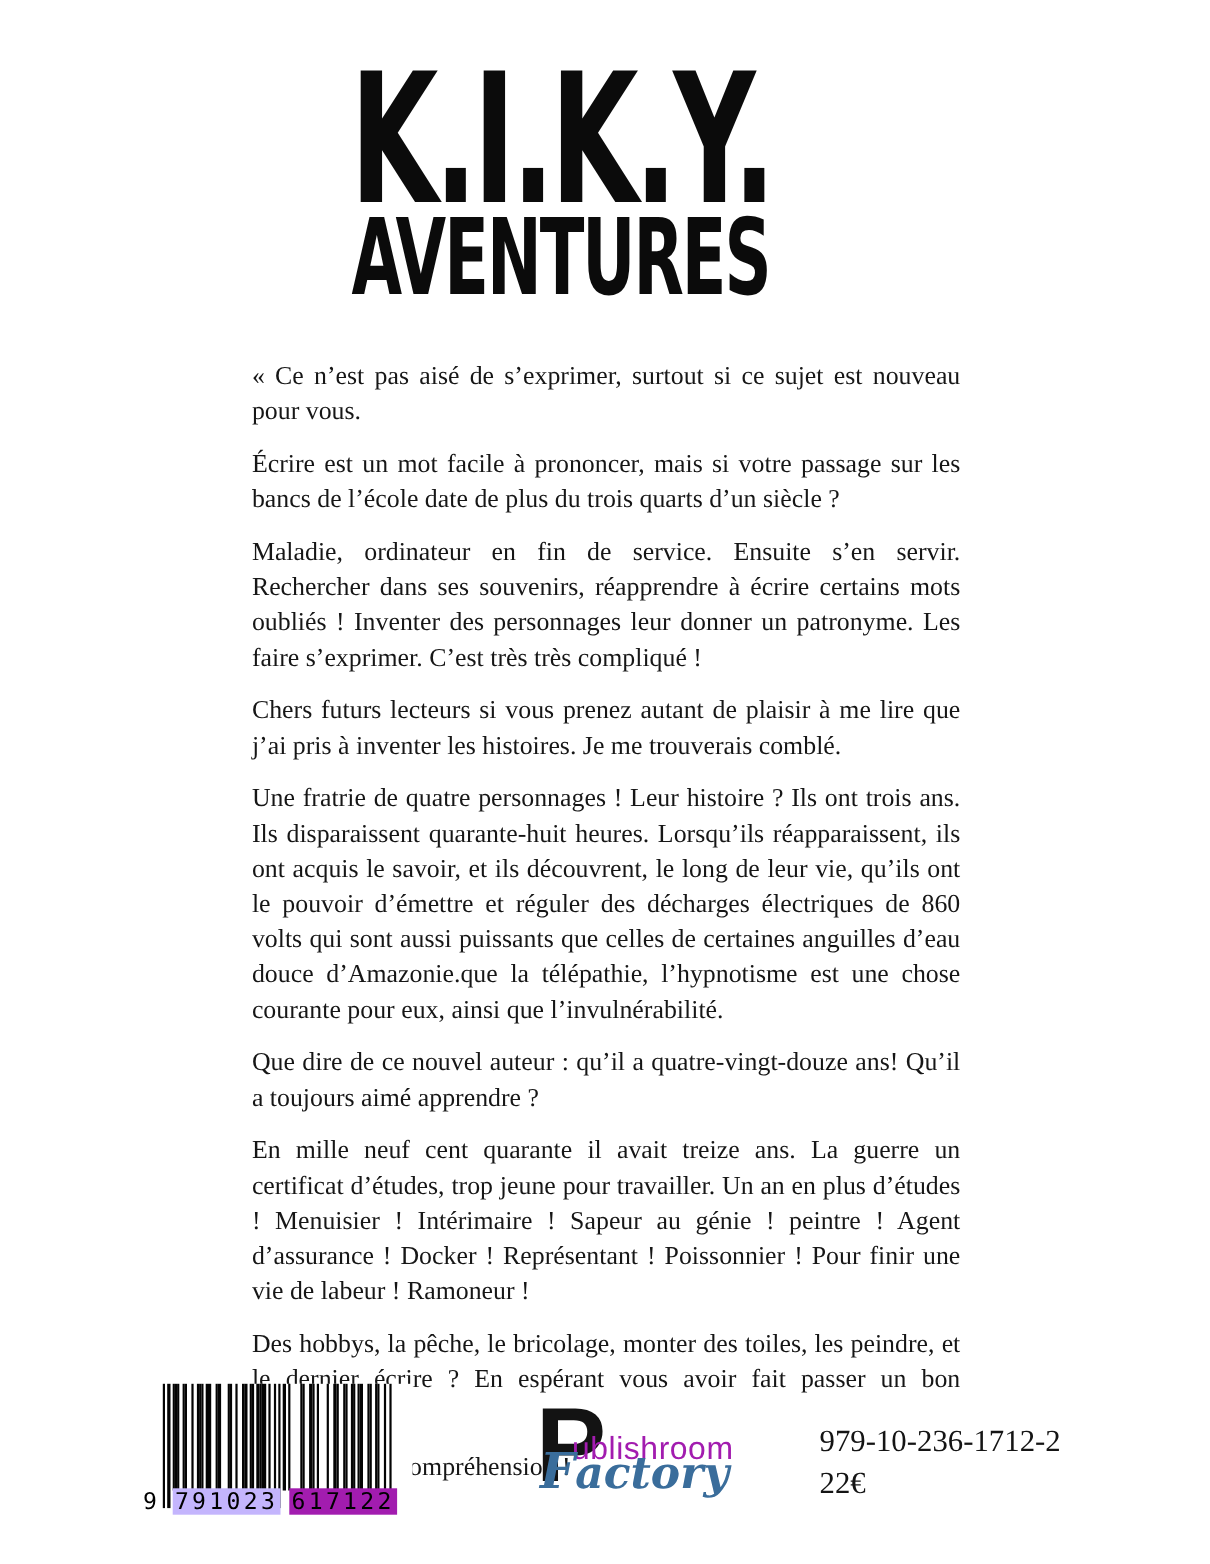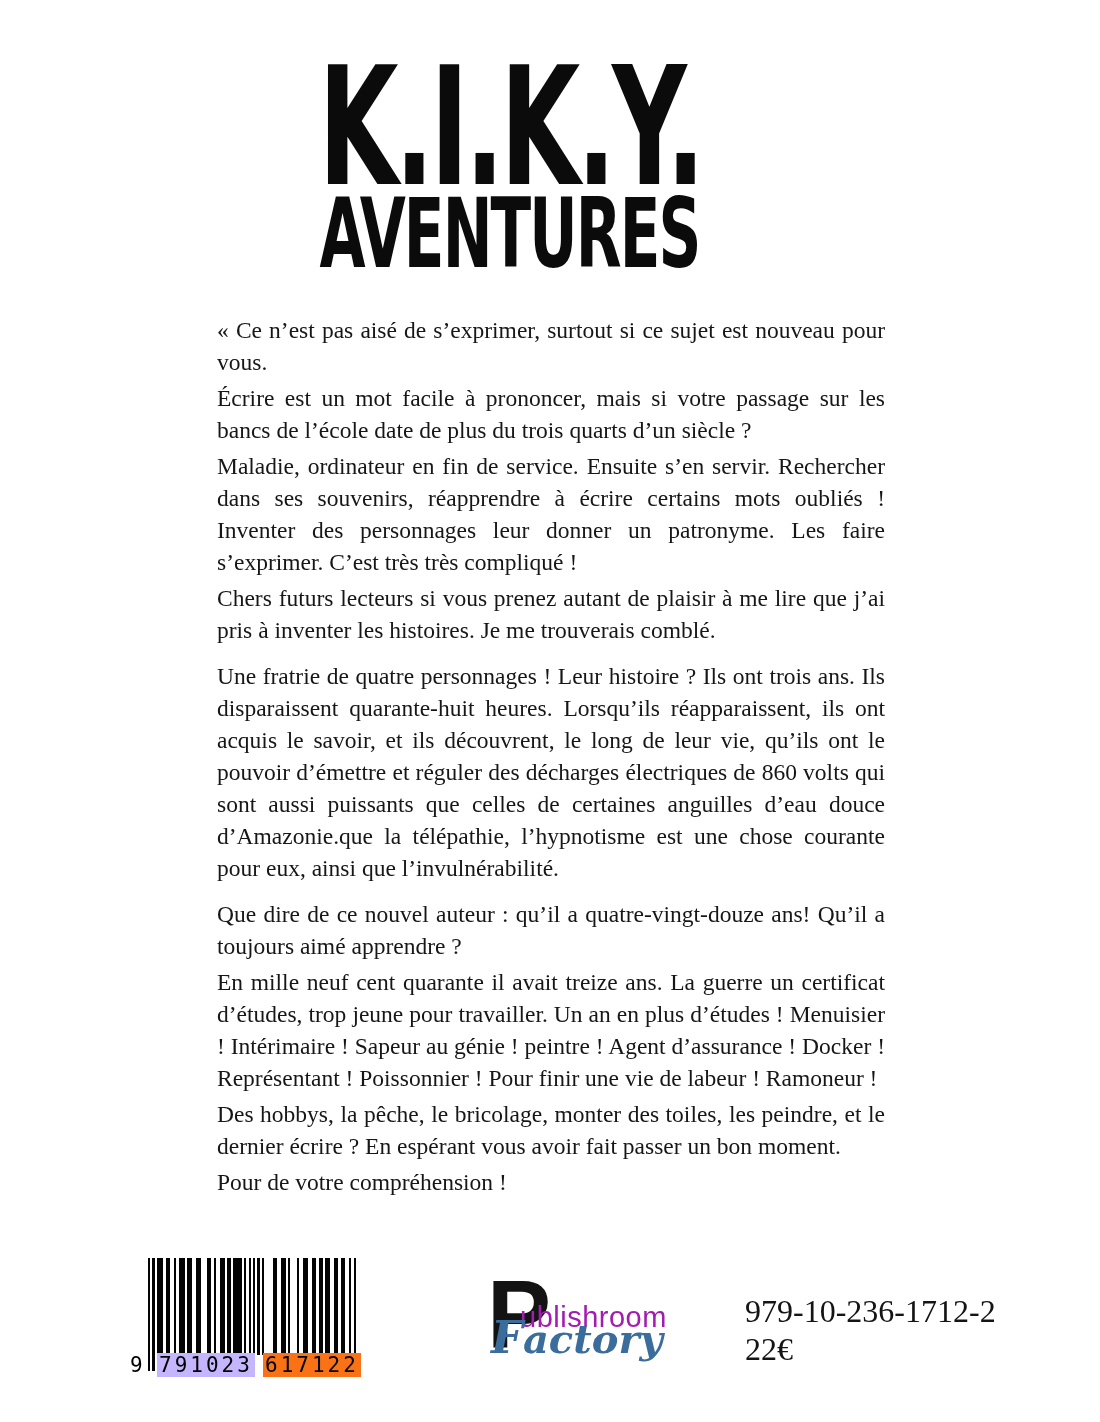--- a/index.html
+++ b/index.html
@@ -36,36 +36,36 @@
     color:#0b0b0b;
   }
   
   .blurb{
     position:absolute;
     left:213px;top:310px;width:676px;
     font-size:23.5px;line-height:32px;
     text-align:justify;
     color:#161616;
   }
-  .blurb p{margin:4px;}
+  .blurb p{margin:16px;}
   .pgroup + .pgroup{margin-top:14px;}
   
   .barcode{position:absolute;left:130px;top:1258px;width:245px;height:138px;background:#fff;}
   .bars{position:absolute;left:18px;top:0;display:flex;}
   .module{width:2.2px;height:97px;background:transparent;}
   .module.on{background:#040404;}
   .module.guard{height:113px;}
   .digits{
     position:absolute;top:95px;left:0;width:100%;height:30px;
     font-family:"DejaVu Sans Mono",monospace;
     font-size:21px;color:#000;
   }
   .d-first{position:absolute;left:0;top:0;}
   .d-left{position:absolute;left:27px;top:0;letter-spacing:3px;background:#c4b5fd;padding:0 2px;}
-  .d-right{position:absolute;left:133px;top:0;letter-spacing:3px;background:#f97316;padding:0 2px;}
+  .d-right{position:absolute;left:133px;top:0;letter-spacing:3px;background:#a21caf;padding:0 2px;}
   
   .publisher-logo{position:absolute;left:487px;top:1266px;width:180px;height:105px;}
   .logo-p{
     position:absolute;left:0;top:0;
     font-family:"Liberation Sans",sans-serif;font-weight:bold;
     font-size:96px;line-height:1;color:#131313;
   }
   .logo-name{
     position:absolute;left:33px;top:37px;
     font-family:"Liberation Sans",sans-serif;font-weight:normal;
@@ -75,21 +75,21 @@
     position:absolute;left:4px;top:49px;
     font-family:"DejaVu Serif","Liberation Serif",serif;
     font-style:italic;font-weight:bold;line-height:1;
     white-space:nowrap;
   }
   .f-init{font-size:45px;}
   .f-rest{font-size:40px;}
   
   .isbn-block{
     position:absolute;left:745px;top:1292px;
-    font-size:32px;line-height:38px;color:#141414;
+    font-size:28px;line-height:38px;color:#141414;
   }
 </style>
 </head>
 <body>
 
 <div class="page">
 
   <div class="title-area">
     <span class="title-line"><span class="title-main-span">K.I.K.Y.</span></span>
     <span class="title-line title-sub-line"><span class="title-sub-span">AVENTURES</span></span>

